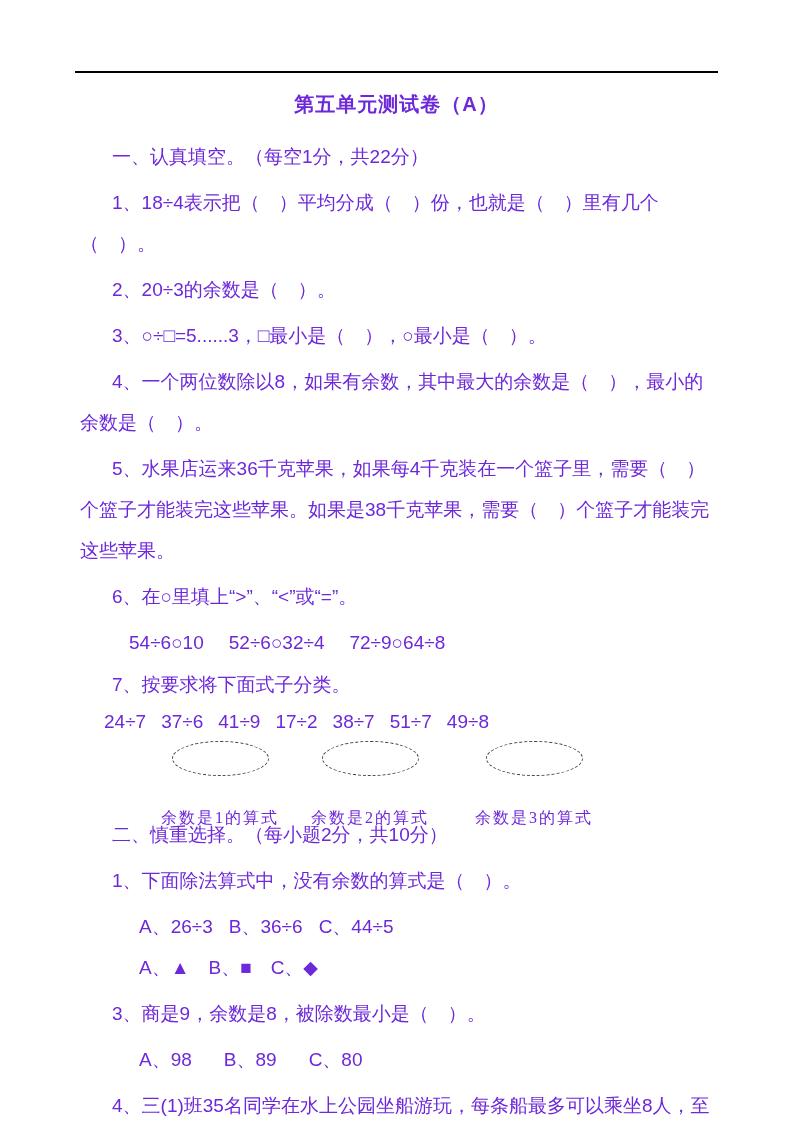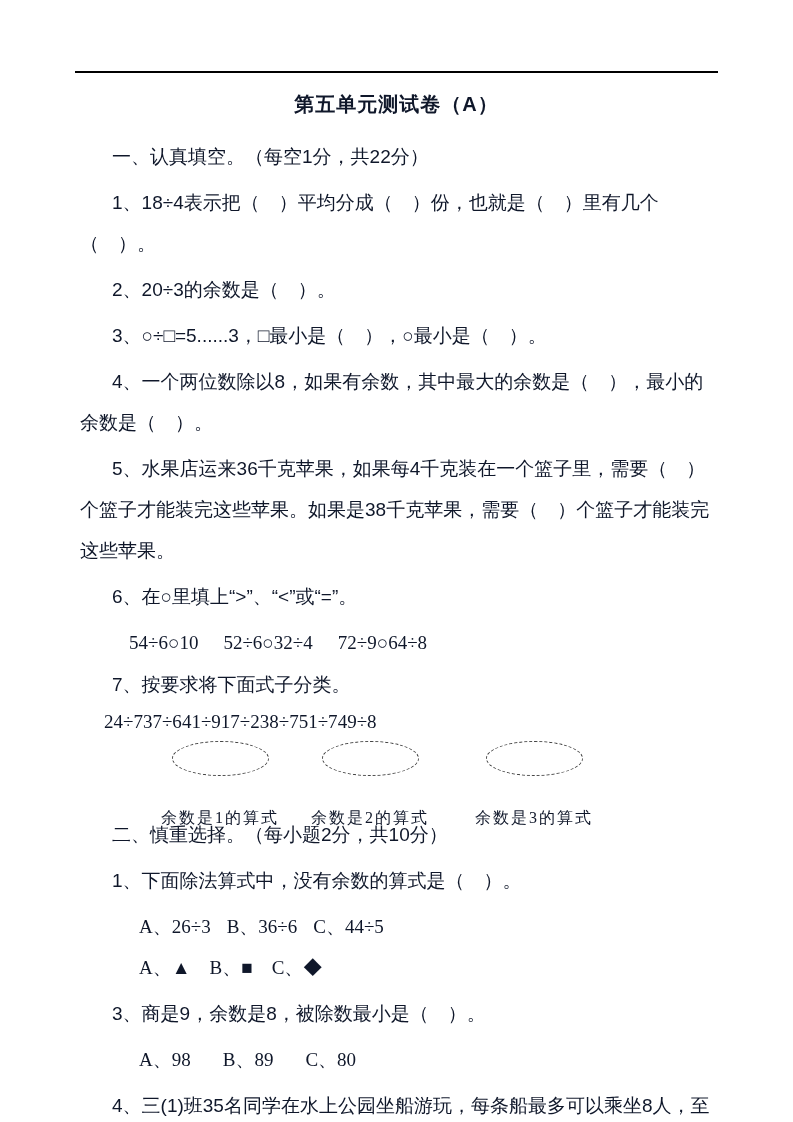--- a/index.html
+++ b/index.html
@@ -1,21 +1,21 @@
 <!DOCTYPE html>
 <html><head>
 <meta charset="utf-8">
 <style>
   html, body { margin: 0; padding: 0; background: #ffffff; }
   .page {
     position: relative;
     width: 793px;
     height: 1122px;
     background: #ffffff;
-    color: #0f172a;
+    color: #6d28d9;
     font-family: "Liberation Sans", "DejaVu Sans", sans-serif;
     overflow: hidden;
   }
   .rule {
     margin: 71px 75px 0 75px;
     border-top: 2px solid #000000;
     height: 0;
   }
   .title {
     margin: 16px 0 0 0;
@@ -34,24 +34,23 @@
     line-height: 41px;
     font-size: 19px;
     font-weight: normal;
   }
   .ind { text-indent: 32px; }     
   .tight34 { line-height: 34px; }
   .row {
     display: flex;
     align-items: flex-end;
     line-height: 41px;
-    font-family: Liberation Serif, serif;
   }
   .expr6 { padding-left: 54px; gap: 25px; }
-  .expr7 { padding-left: 29px; line-height: 30px; }
+  .expr7 { padding-left: 29px; gap: 15px; line-height: 30px; }
   .opts  { padding-left: 64px; }
   .opt1 { gap: 16px; }
   .opt2 { gap: 19px; }
   .opt3 { gap: 32px; }
   .cls-row {
     display: flex;
     height: 42px;
     align-items: center;
   }
   .cls-block {

